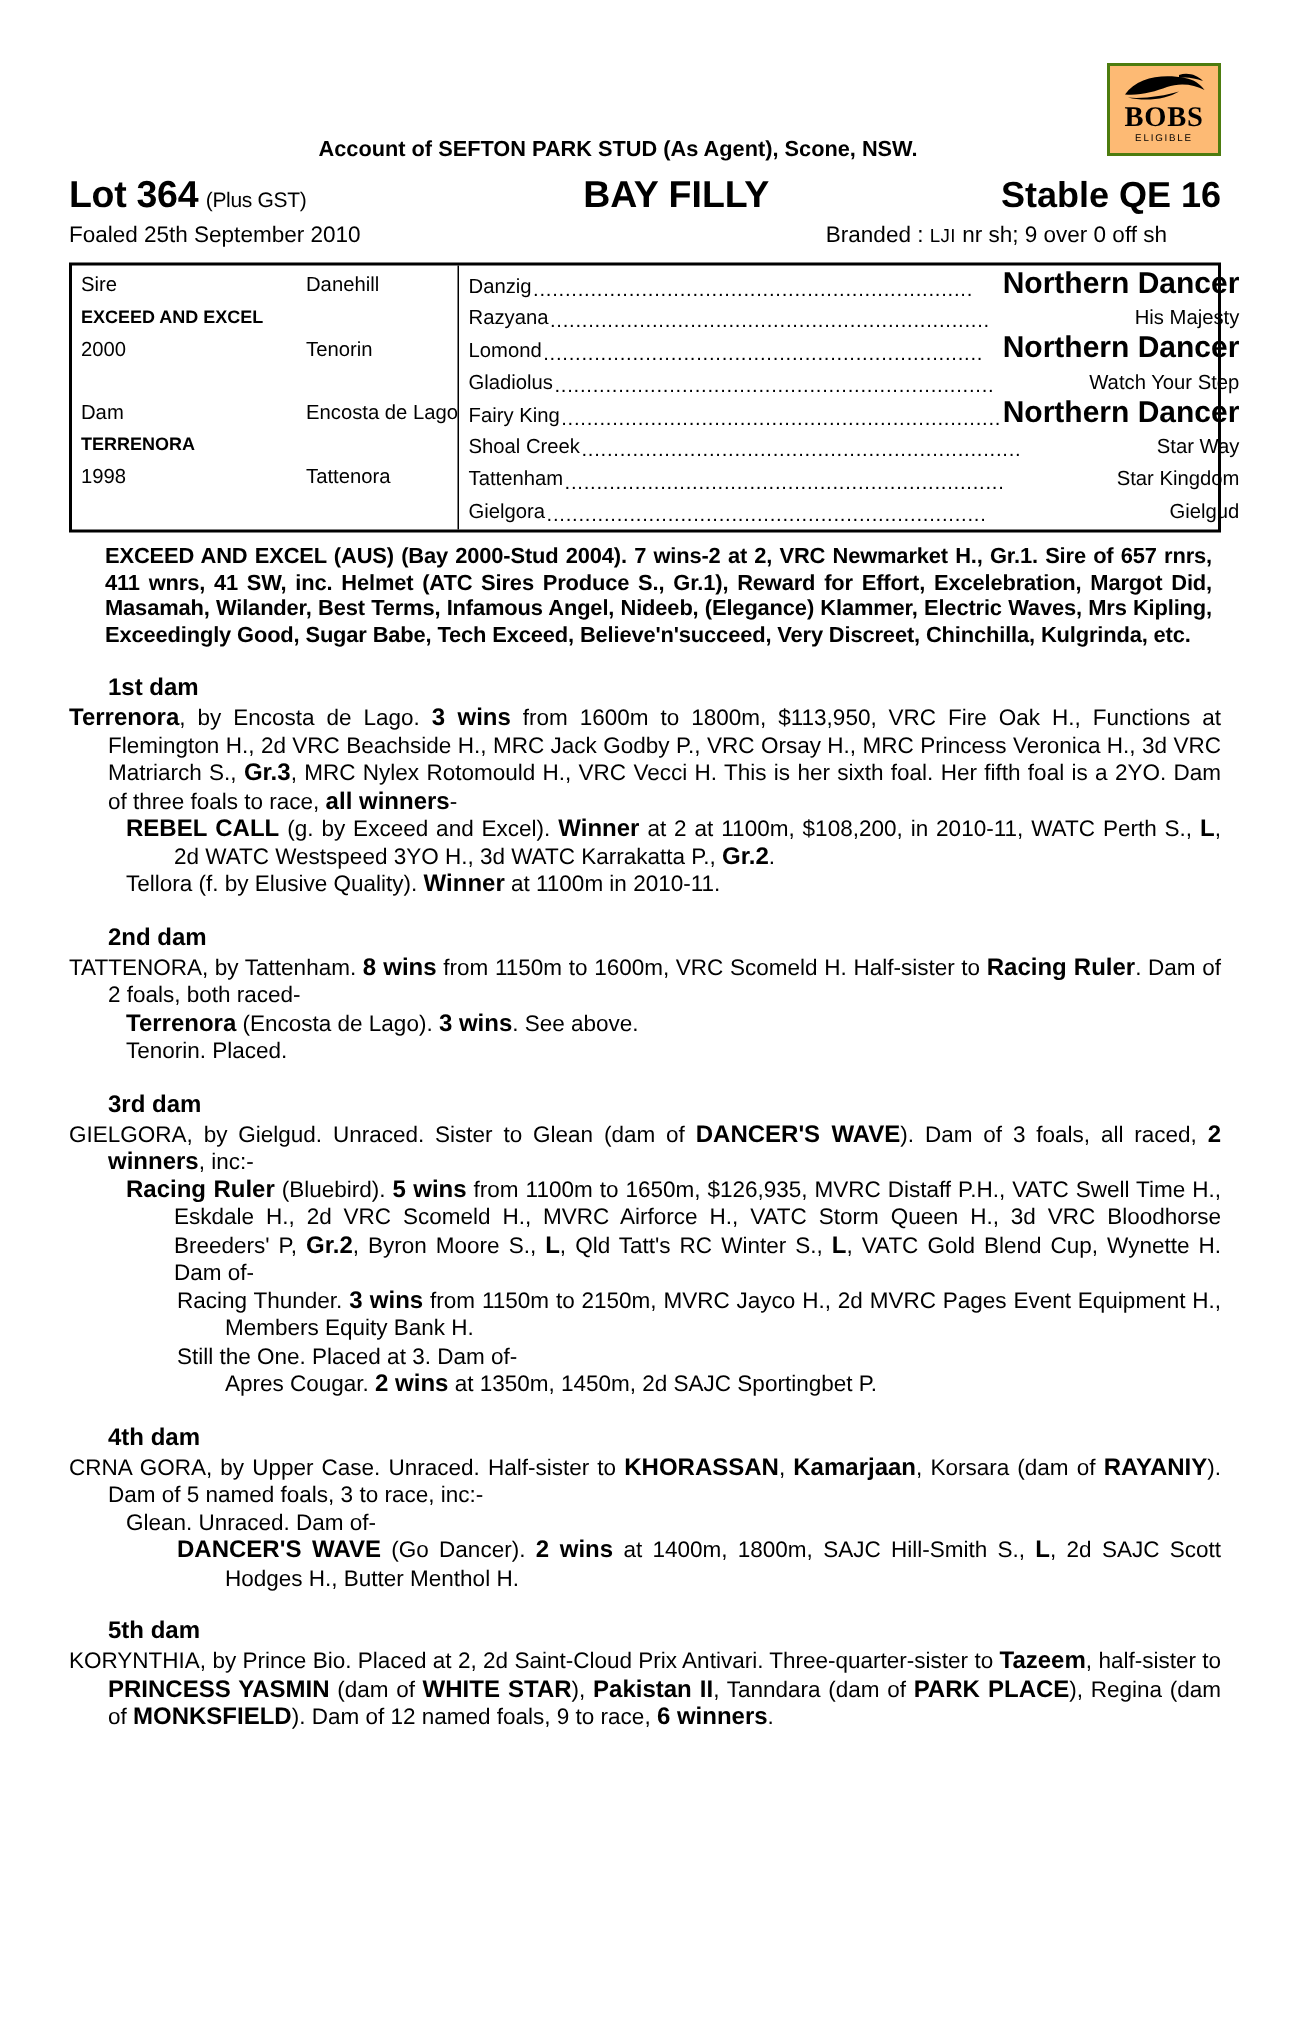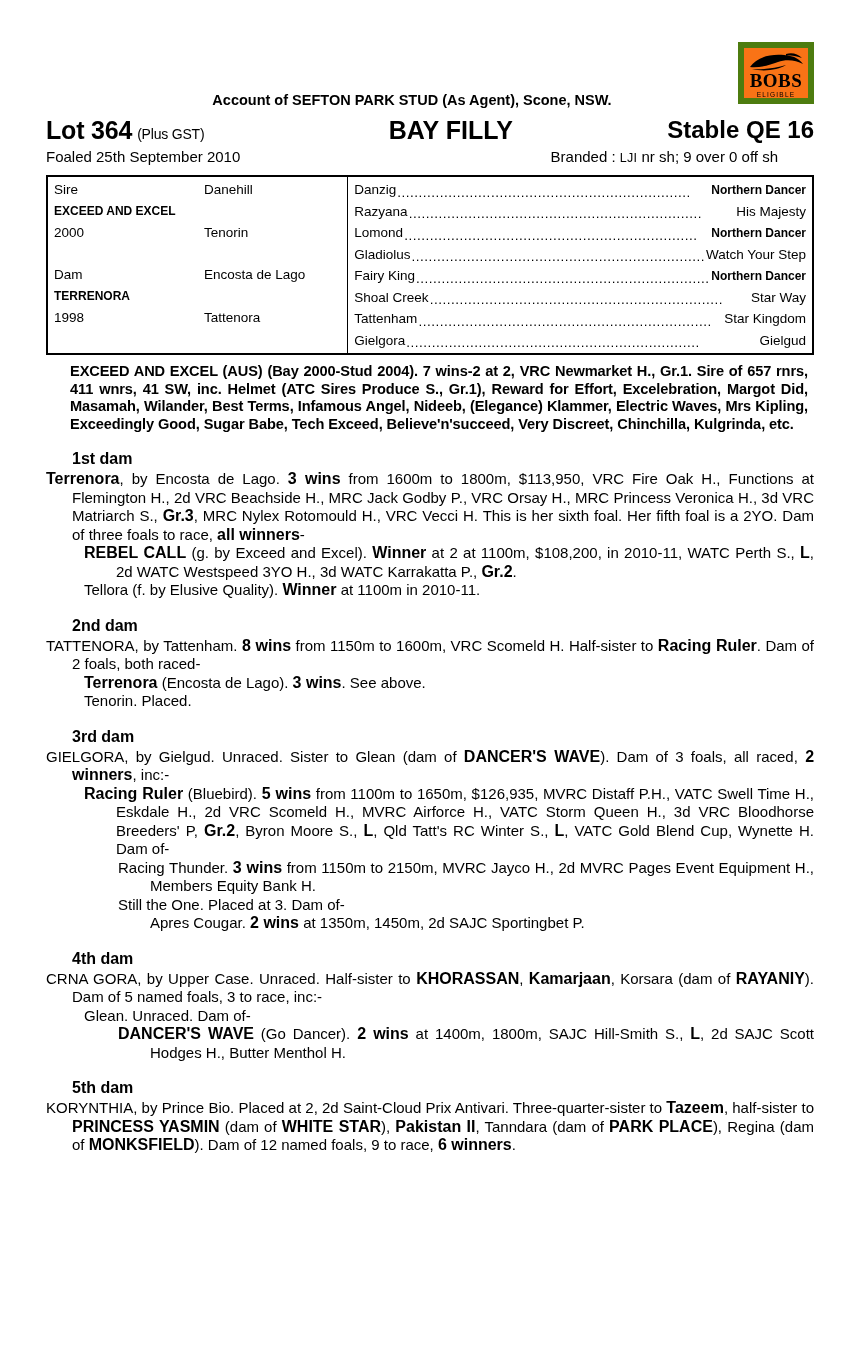--- a/index.html
+++ b/index.html
@@ -23,22 +23,22 @@
     padding: 40px 46px 20px 46px;
   }
 
   
   .logo-box {
     position: absolute;
     top: 42px;
     right: 46px;
     width: 76px;
     height: 62px;
-    border: 6px solid #4d7c0f;
-    background: #f97316;
+    border: 2px solid #4d7c0f;
+    background: #fdba74;
     display: flex;
     flex-direction: column;
     align-items: center;
     justify-content: flex-start;
     padding-top: 3px;
     box-sizing: border-box;
   }
   .logo-swoosh {
     width: 60px;
     height: 22px;
@@ -63,21 +63,21 @@
   .account-line {
     text-align: center;
     font-weight: bold;
     font-size: 14.5px;
     margin: 52px 0 0 0;
     padding-right: 36px;
   }
 
   .lot-row {
     display: flex;
-    align-items: flex-start;
+    align-items: center;
     margin-top: 8px;
   }
   .lot-left { font-size: 25px; font-weight: bold; letter-spacing: -0.2px; }
   .lot-gst { font-size: 14px; font-weight: normal; margin-left: 5px; }
   .lot-mid {
     flex: 1;
     text-align: center;
     font-size: 25px;
     font-weight: bold;
     padding-left: 30px;
@@ -133,21 +133,21 @@
     line-height: 16px;
   }
   .rr-line {
     display: flex;
     line-height: 21.5px;
     height: 21.5px;
     align-items: baseline;
   }
   .rr-a { white-space: nowrap; }
   .rr-b { white-space: nowrap; }
-  .rr-b.bold { font-weight: bold; font-size: 12px; }
+  .rr-b.bold { font-weight: bold; font-size: 20px; }
 
   
   .sire-summary {
     margin-top: 8px;
     font-weight: bold;
     font-size: 14.6px;
     line-height: 17.5px;
     text-align: justify;
     padding: 0 6px 0 24px;
     letter-spacing: -0.1px;

